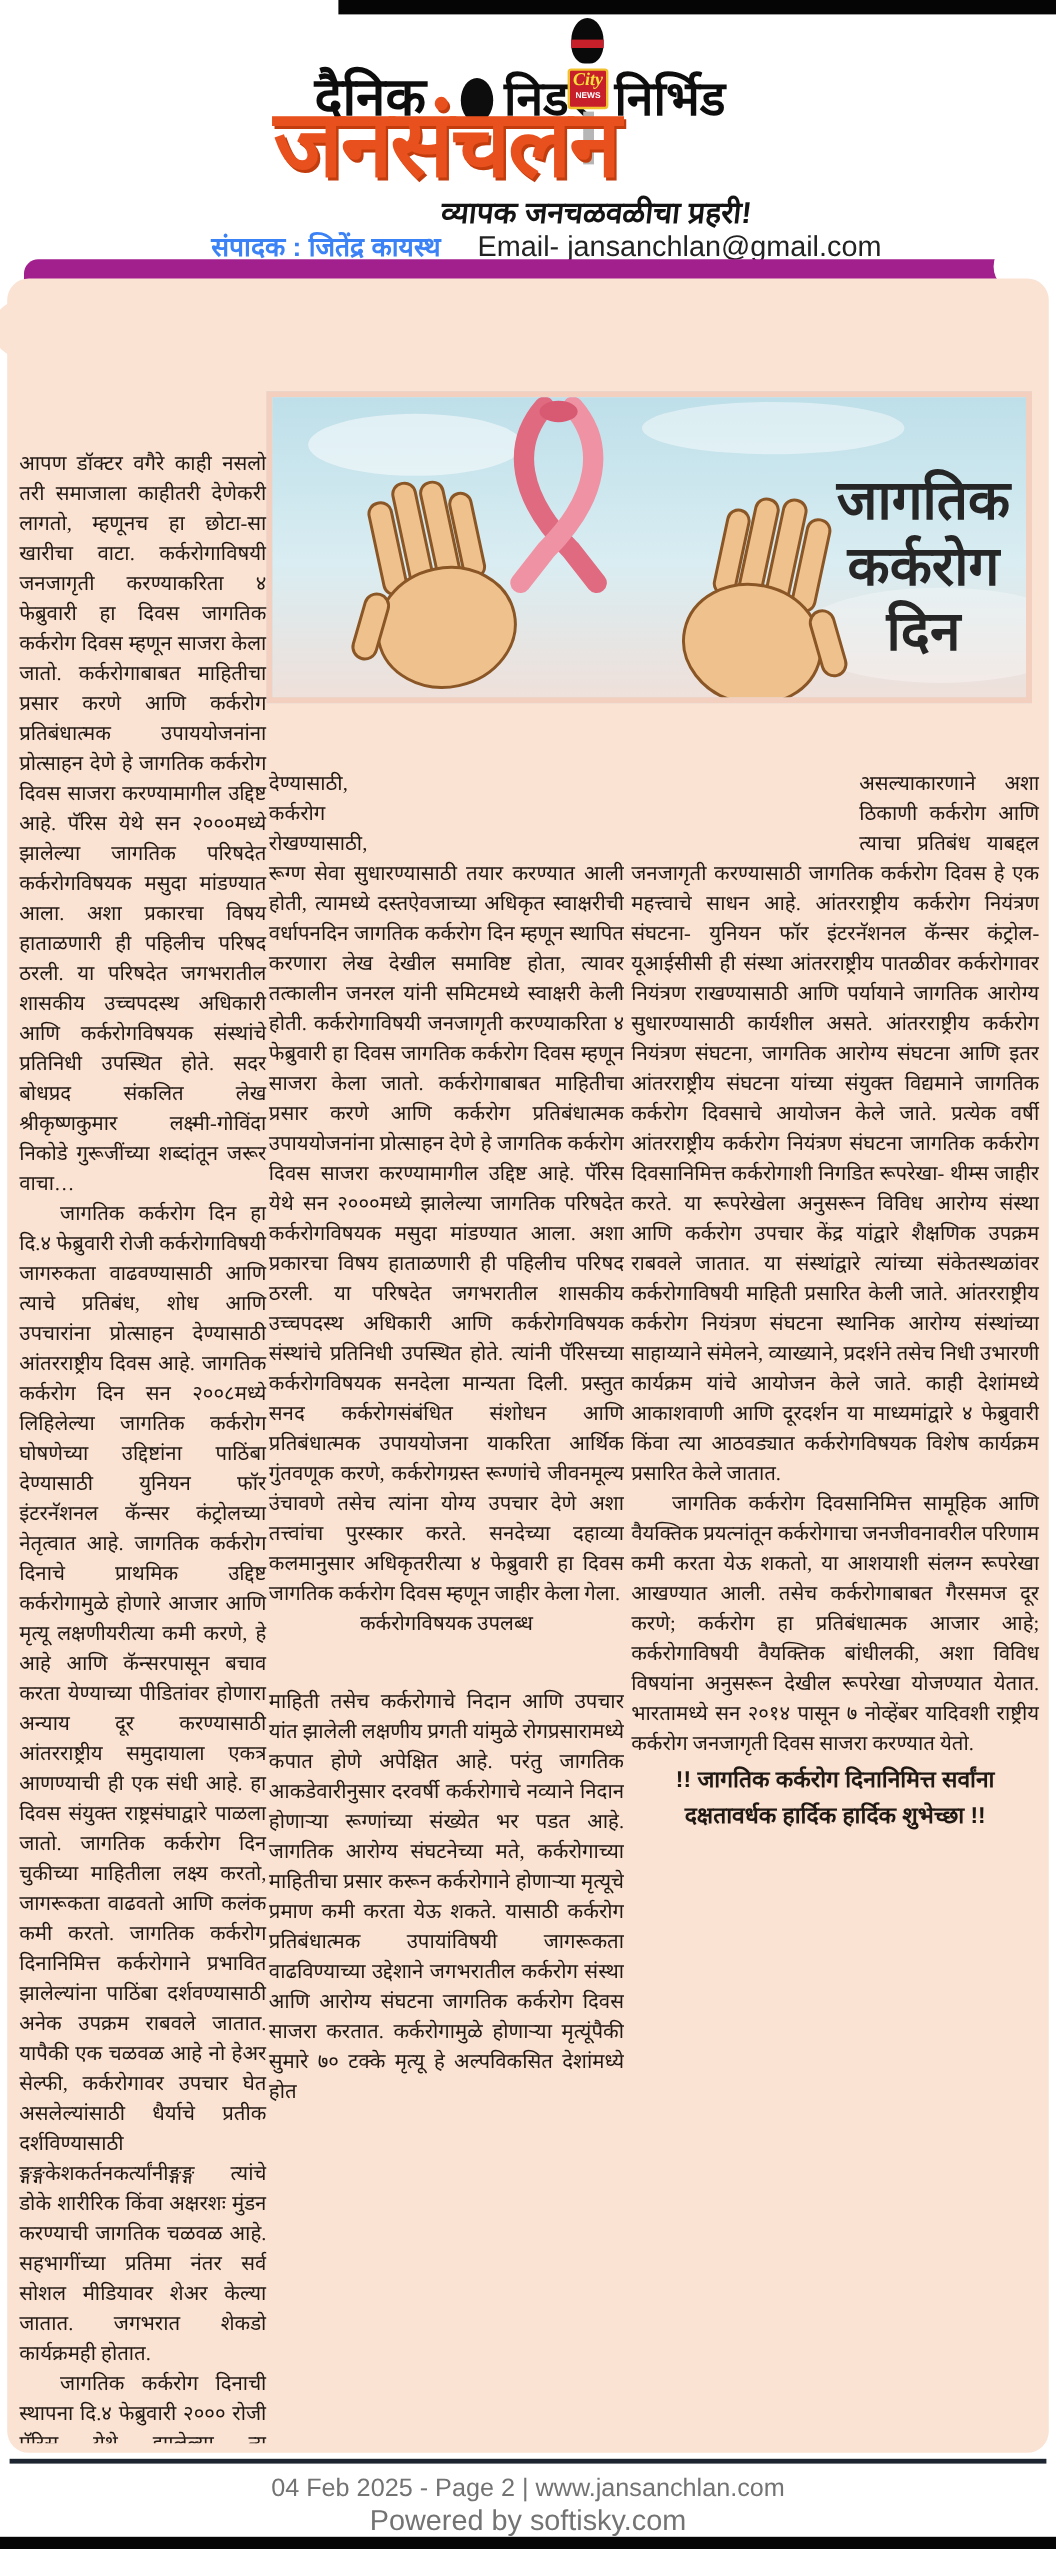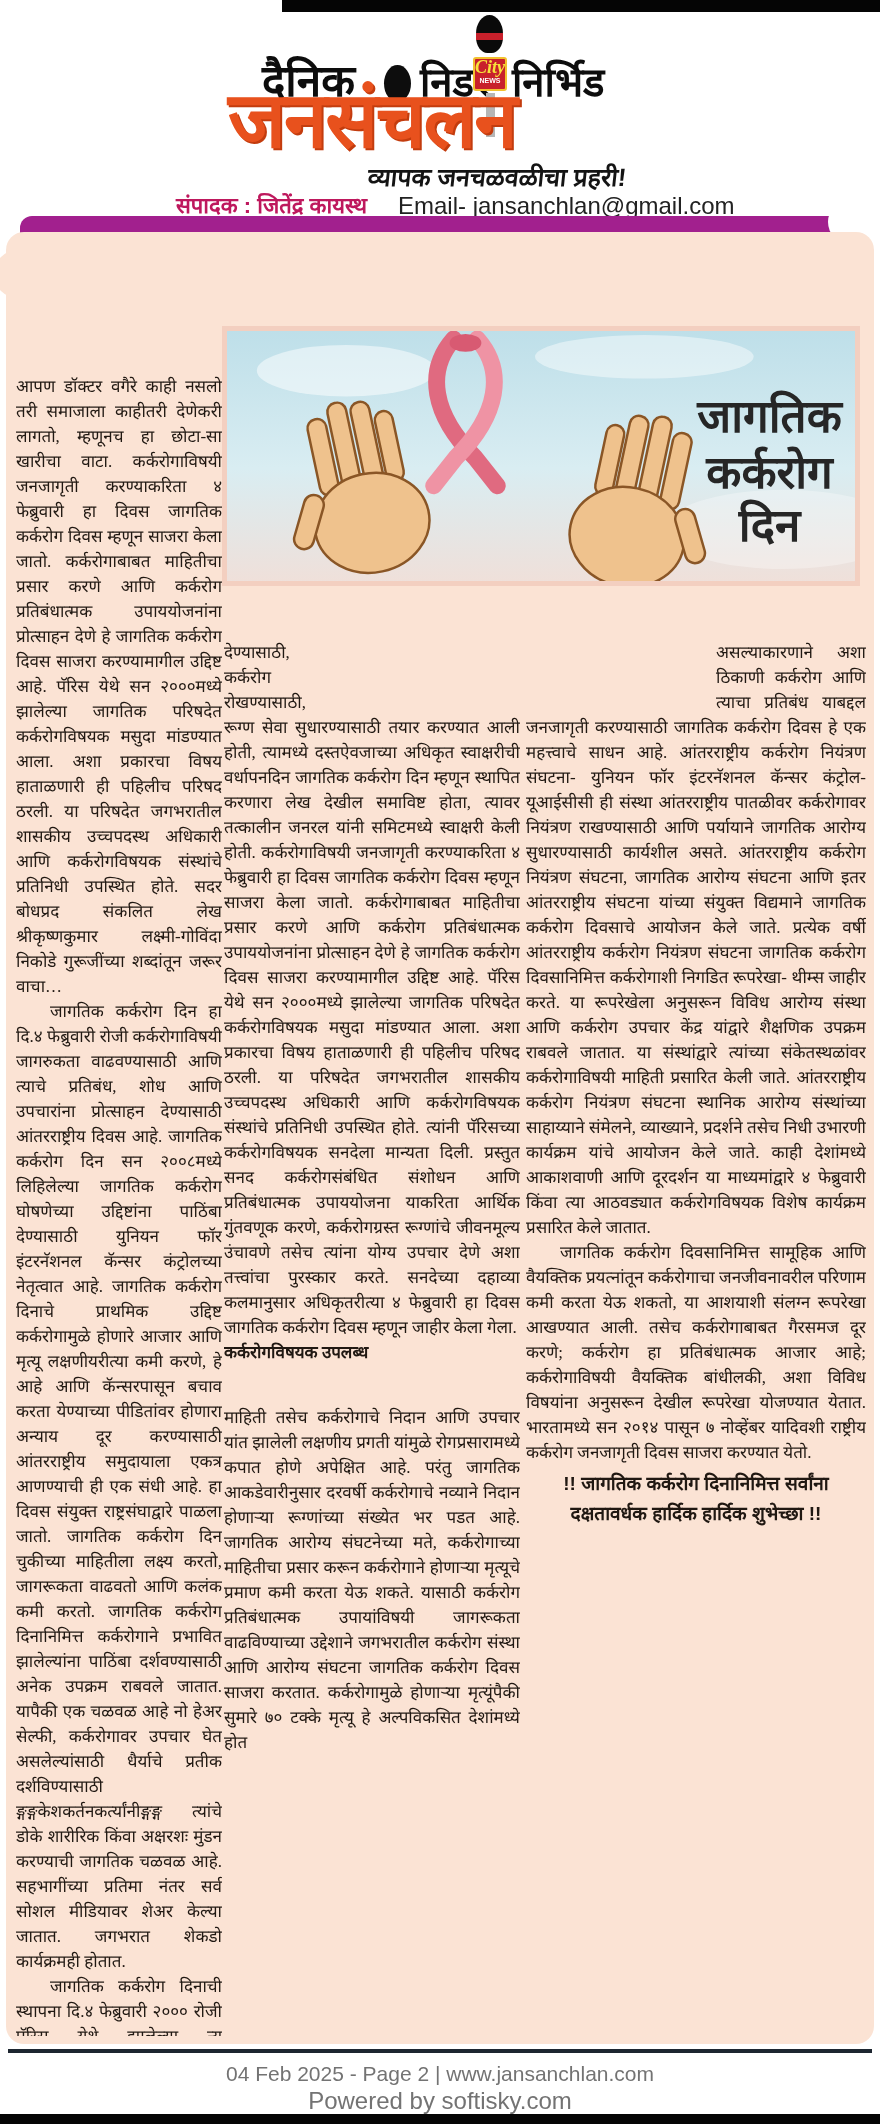--- a/index.html
+++ b/index.html
@@ -16,26 +16,26 @@
   
   .masthead { position:absolute; left:0; top:0; width:880px; height:216px;margin-top:13px; }
   .mh-daily   { position:absolute; left:262px; top:36px; font-family:"Liberation Sans",sans-serif; font-weight:bold; font-size:44px; color:#0d0d0d; }
   .mh-dot     { position:absolute; left:384px; top:52px; width:27px; height:37px; background:#0d0d0d; border-radius:50%; }
   .mh-nidar   { position:absolute; left:420px; top:40px; font-family:"Liberation Sans",sans-serif; font-weight:bold; font-size:40px; color:#0d0d0d; }
   .mh-nirbhid { position:absolute; left:512px; top:40px; font-family:"Liberation Sans",sans-serif; font-weight:bold; font-size:40px; color:#0d0d0d; }
   .mic { position:absolute; left:473px; top:2px; width:34px; height:122px; }
   .mic-head { position:absolute; left:3px; top:0; width:27px; height:38px; background:#0a0a0a; border-radius:50% 50% 42% 42%; }
   .mic-band { position:absolute; left:3px; top:18px; width:27px; height:7px; background:#c8202b; }
   .mic-logo { position:absolute; left:0; top:42px; width:34px; height:34px; background:#c8202b; border:2px solid #f2c12e; border-radius:3px; text-align:center; }
-  .mic-logo .city { display:block; font-family:"Liberation Serif",serif; font-style:italic; font-weight:bold; font-size:18px; color:#f7e23a; line-height:17px; }
+  .mic-logo .city { display:block; font-family:"Liberation Serif",serif; font-style:italic; font-weight:bold; font-size:15px; color:#f7e23a; line-height:17px; }
   .mic-logo .news { display:block; font-family:"Liberation Sans",sans-serif; font-weight:bold; font-size:7px; color:#ffffff; line-height:9px; }
   .mic-pole { position:absolute; left:13px; top:78px; width:9px; height:44px; background:#b6b6b6; }
   .mh-title { position:absolute; left:228px; top:66px; font-family:"Liberation Sans",sans-serif; font-weight:bold; font-size:78px; line-height:82px; color:#e8511d; text-shadow:2px 2px 0 #c33c0e; letter-spacing:-2px; }
   .mh-tagline { position:absolute; left:368px; top:146px; font-family:"Liberation Sans",sans-serif; font-weight:bold; font-size:25px; color:#141414; transform:skewX(-6deg); }
-  .mh-editor { position:absolute; left:176px; top:176px; font-family:"Liberation Sans",sans-serif; font-weight:bold; font-size:22px; color:#be185d; }
+  .mh-editor { position:absolute; left:176px; top:176px; font-family:"Liberation Sans",sans-serif; font-weight:bold; font-size:22px; color:#3b82f6; }
   .mh-email  { position:absolute; left:398px; top:179px; font-family:"Liberation Sans",sans-serif; font-size:24px; color:#222222; }
 
   
   .banner { position:absolute; left:20px; top:216px; width:838px; height:102px; background:#a2208e; border-radius:12px; text-align:center; }
   .banner-text { font-family:"Liberation Sans",sans-serif; font-weight:bold; font-size:52px; line-height:102px; color:#ffffff; letter-spacing:1px; }
   .notch { position:absolute; border-radius:50%; }
   .notch-tr1 { right:-14px; top:-16px; width:44px; height:44px; background:#ffffff; }
   .notch-tr2 { right:-20px; top:26px; width:40px; height:40px; background:#ffffff; }
   .notch-l   { left:-26px; top:34px; width:48px; height:48px; background:#fbe3d4; }
 
@@ -49,21 +49,21 @@
   .edit-badge span { font-family:"Liberation Sans",sans-serif; font-weight:bold; font-size:40px; line-height:90px; color:#ffffff; }
 
   .col { position:absolute; overflow:hidden; text-align:justify; font-size:17px; line-height:25px; color:#201812; }
   .left-col  { left:10px;  top:102px; width:206px; height:1702px; }
   .mid-col   { left:218px; top:368px; width:296px; height:1438px; }
   .right-col { left:520px; top:368px; width:340px; height:1438px; }
   .col p { text-indent:34px; }
   .col .cont p:first-child { text-indent:0;margin-top:40px; }
   .spacer-r { float:right; width:192px; height:102px; }
   .spacer-l { float:left;  width:190px; height:102px; }
-  .subhead { text-align:left; text-indent:0; font-weight:bold; }
+  .subhead { text-align:center; text-indent:0; font-weight:normal; }
   .closing { margin-top:4px; text-align:center; font-weight:bold; font-size:19px; line-height:30px; font-family:"Liberation Sans",sans-serif; }
 
   
   .foot-rule { position:absolute; left:8px; top:2049px; width:864px; height:4px; background:#1d2630; }
   .footer { position:absolute; left:0; top:2060px; width:880px; text-align:center; font-family:"Liberation Sans",sans-serif; color:#737373; }
   .footer .f1 { font-size:21px; line-height:28px; }
   .footer .f2 { font-size:24px; line-height:26px; }
 </style>
 </head>
 <body>

